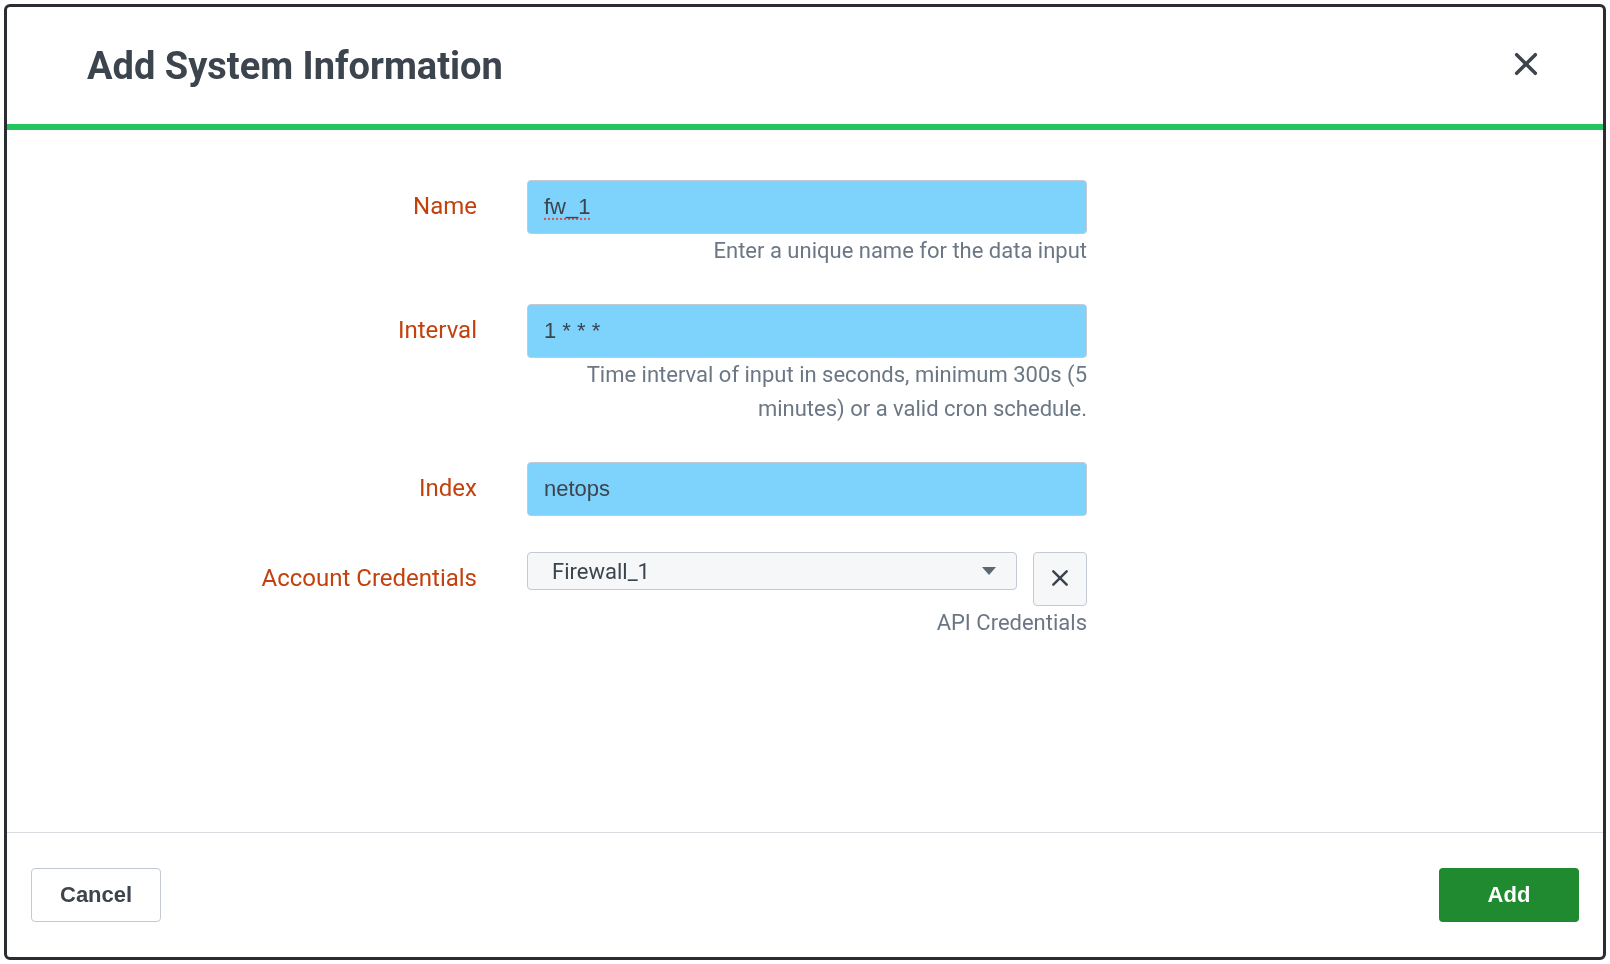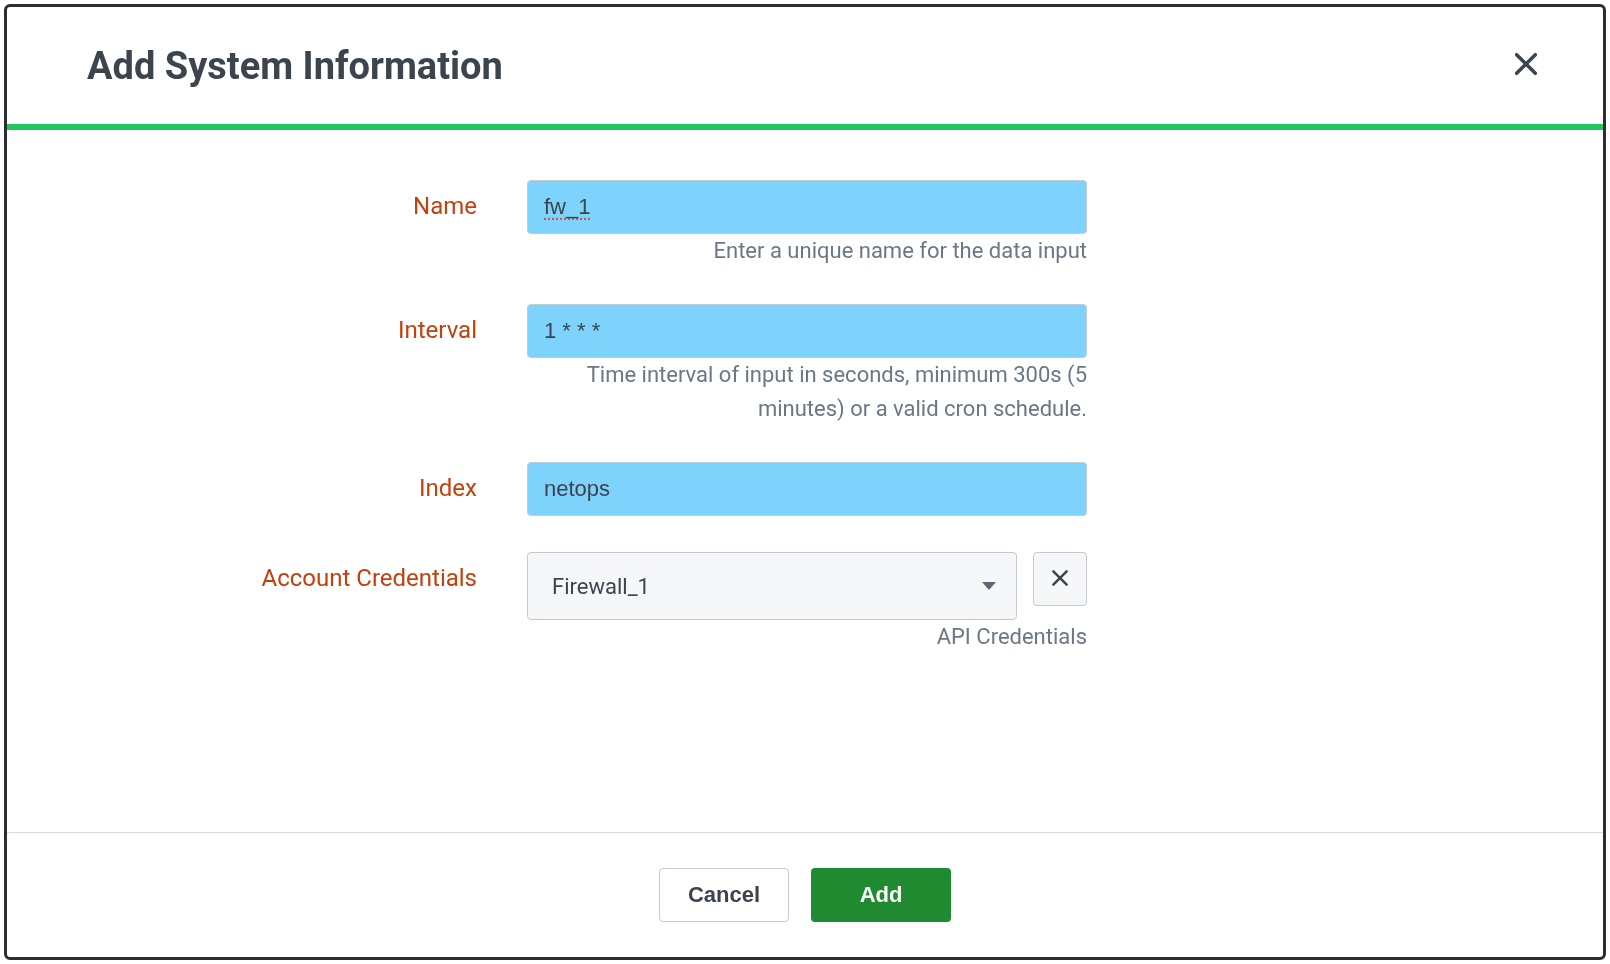--- a/index.html
+++ b/index.html
@@ -89,21 +89,21 @@
       line-height: 1.55;
       text-align: right;
     }
     .select-row {
       display: flex;
       align-items: flex-start;
       gap: 16px;
     }
     .form-select {
       flex: 1;
-      height: 68px;
+      height: 38px;
       border: 1px solid #c3cad4;
       border-radius: 4px;
       padding: 0 50px 0 24px;
       font-size: 22px;
       color: #3c444d;
       background: #f5f7f9;
       appearance: none;
       display: flex;
       align-items: center;
       position: relative;
@@ -132,23 +132,23 @@
       align-items: center;
       justify-content: center;
       color: #3c444d;
     }
     .clear-btn svg {
       width: 20px;
       height: 20px;
     }
     .modal-footer {
       border-top: 1px solid #d9dce0;
-      padding: 35px 60px;
-      display: flex;
-      justify-content: center;
+      padding: 35px 24px;
+      display: flex;
+      justify-content: space-between;
       gap: 22px;
     }
     .btn {
       height: 54px;
       padding: 0 28px;
       border-radius: 4px;
       font-size: 22px;
       font-weight: 600;
       cursor: pointer;
       border: 1px solid transparent;

